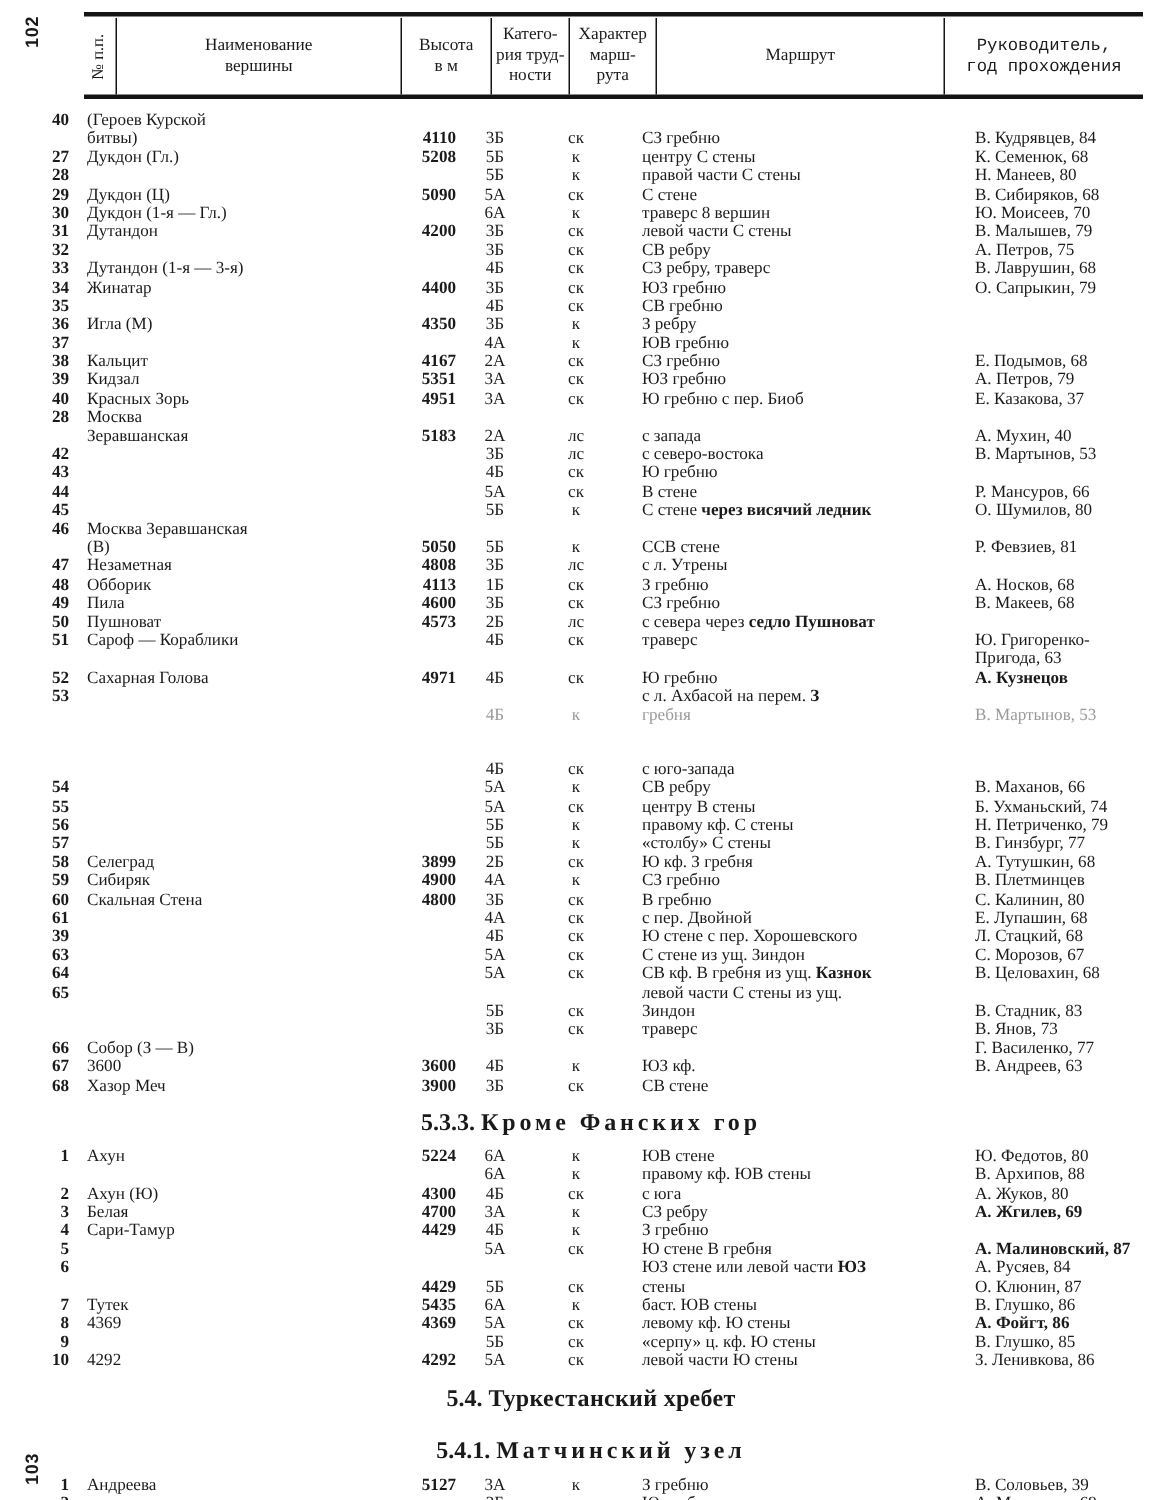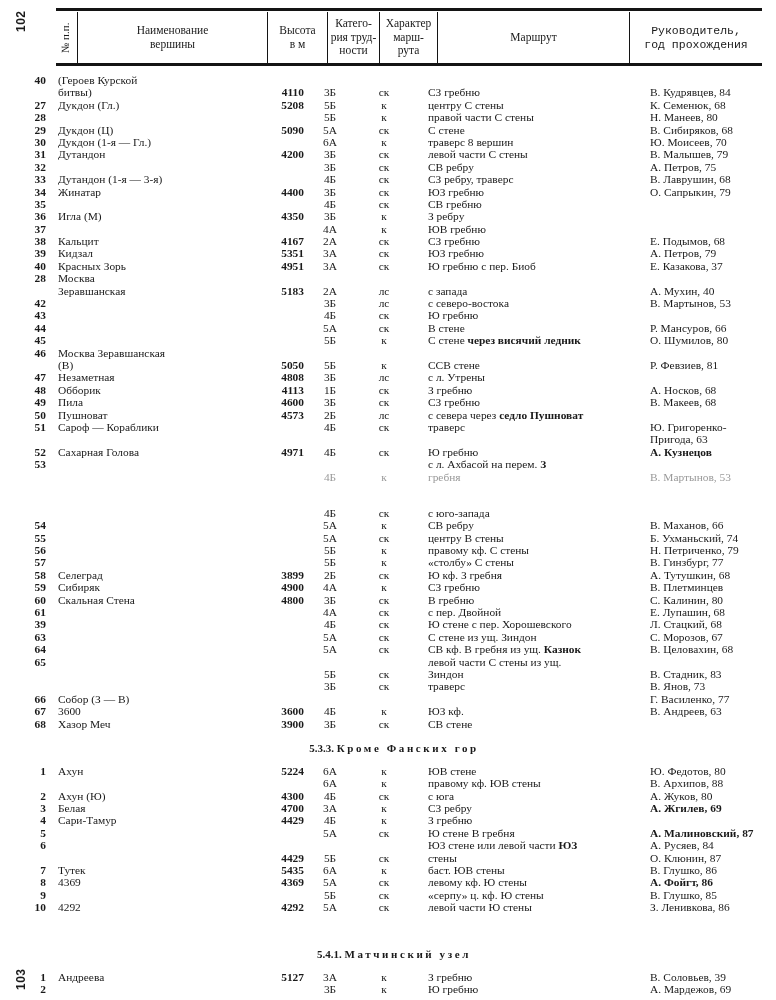--- a/index.html
+++ b/index.html
@@ -99,21 +99,21 @@
   .c-char   { width: 56px;  text-align: center; box-sizing: border-box; }
   .c-route  { width: 232px; padding-left: 16px; box-sizing: border-box; }
   .c-leader { width: 132px; padding-left: 6px;  box-sizing: border-box; flex: 1 1 auto; }
 
   .b { font-weight: 700; }
   .faint { color: #9a9a9a; }
 
   
   .section-title {
     text-align: center;
-    font-size: 11px;
+    font-size: 16px;
     font-weight: 700;
     letter-spacing: 0.2px;
     height: 13px;
     line-height: 13px;
     padding-left: 12px;
   }
   .section-title.spaced { letter-spacing: 2.6px; }
   .section-title .num { letter-spacing: 0; font-weight: 700; }
 </style>
 </head>
@@ -731,20 +731,21 @@
     <div class="row">
       <div class="c-no b">10</div>
       <div class="c-name">4292</div>
       <div class="c-alt b">4292</div>
       <div class="c-cat">5А</div>
       <div class="c-char">ск</div>
       <div class="c-route">левой части Ю стены</div>
       <div class="c-leader">З. Ленивкова, 86</div>
     </div>
     <div class="row spacer" style="height: 12px;">&nbsp;</div>
+    <div class="section-title"><span class="num">5.4. </span><span>Туркестанский хребет</span></div>
     <div class="row spacer" style="height: 10px;">&nbsp;</div>
     <div class="row spacer" style="height: 12px;">&nbsp;</div>
     <div class="section-title spaced"><span class="num">5.4.1. </span><span>Матчинский узел</span></div>
     <div class="row spacer" style="height: 10px;">&nbsp;</div>
     <div class="row">
       <div class="c-no b">1</div>
       <div class="c-name">Андреева</div>
       <div class="c-alt b">5127</div>
       <div class="c-cat">3А</div>
       <div class="c-char">к</div>

